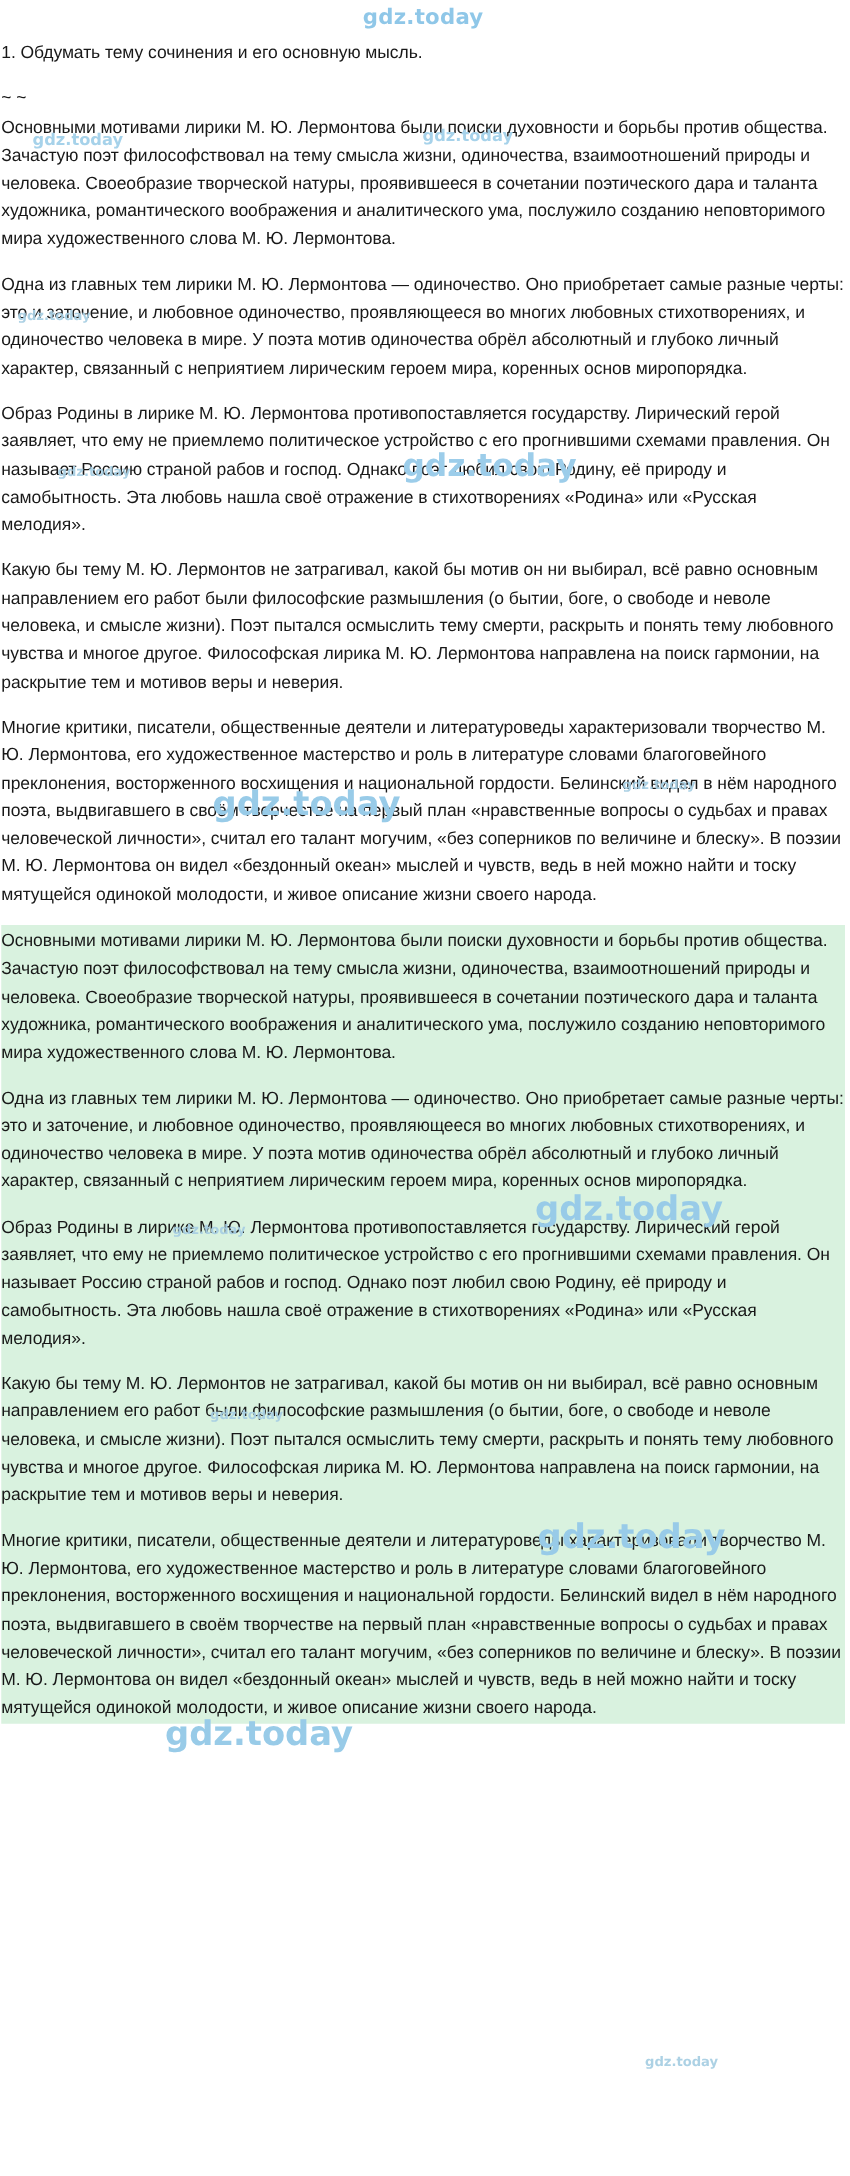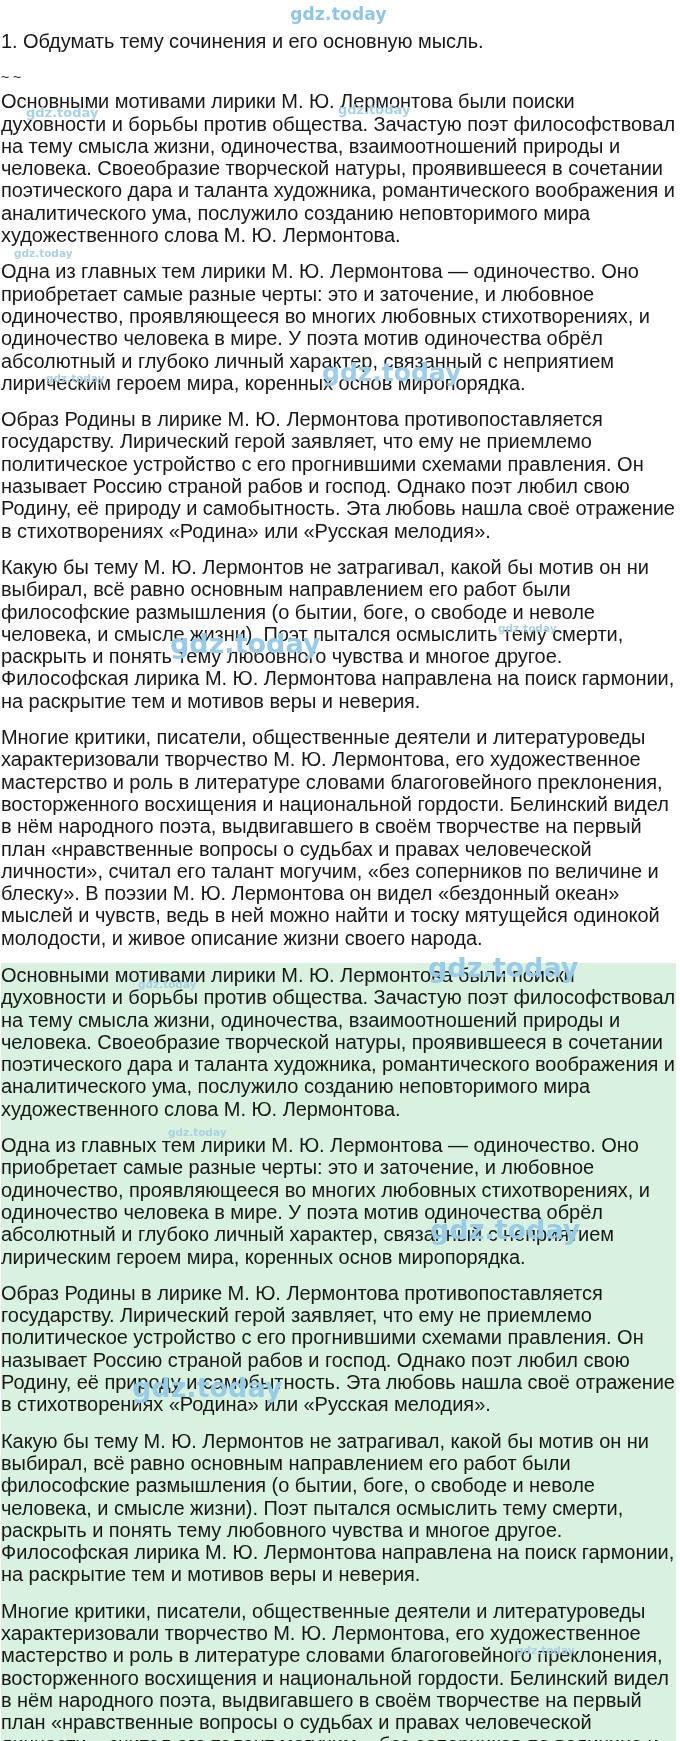--- a/index.html
+++ b/index.html
@@ -31,21 +31,21 @@
   }
   .wm-top span {
     font-family: "DejaVu Sans", sans-serif;
     font-size: 17px;
     font-weight: bold;
     color: #8fc7e8;
     letter-spacing: 0.2px;
   }
   p {
     margin: 0 0 14px 0;
-    font-size: 20px;
+    font-size: 14px;
     line-height: 22.3px;
     color: #181818;
     letter-spacing: -0.05px;
   }
   p.q { margin-bottom: 16px; }
   .tildes {
     font-size: 14px;
     line-height: 18px;
     color: #181818;
     margin: 0 0 2px 0;

